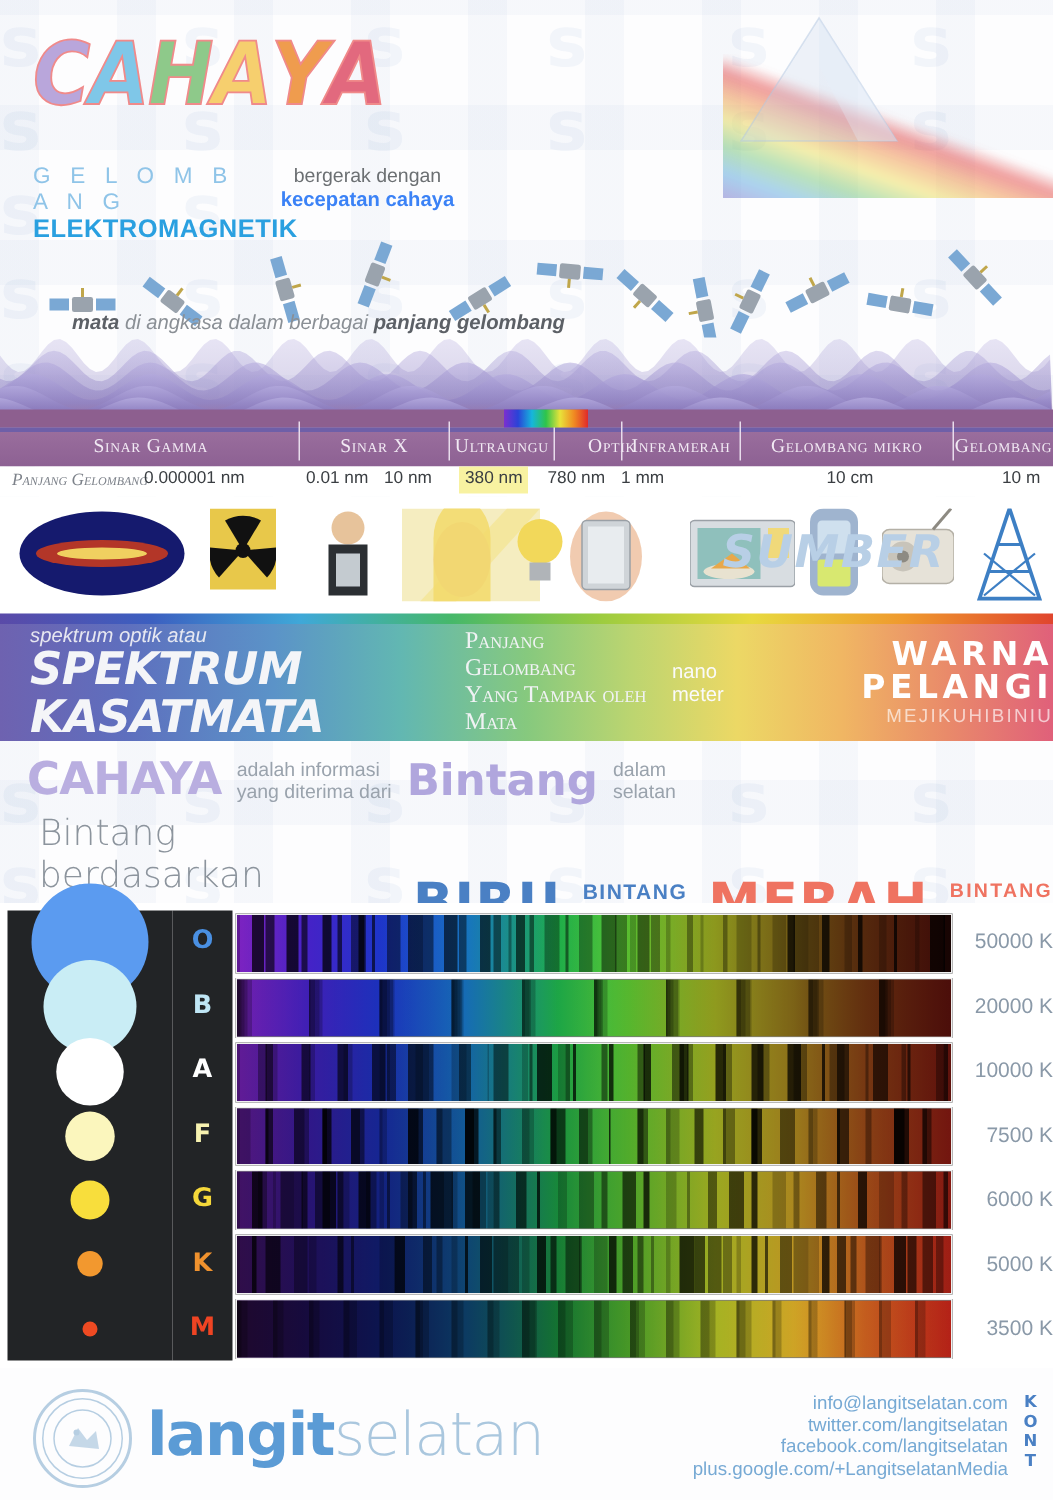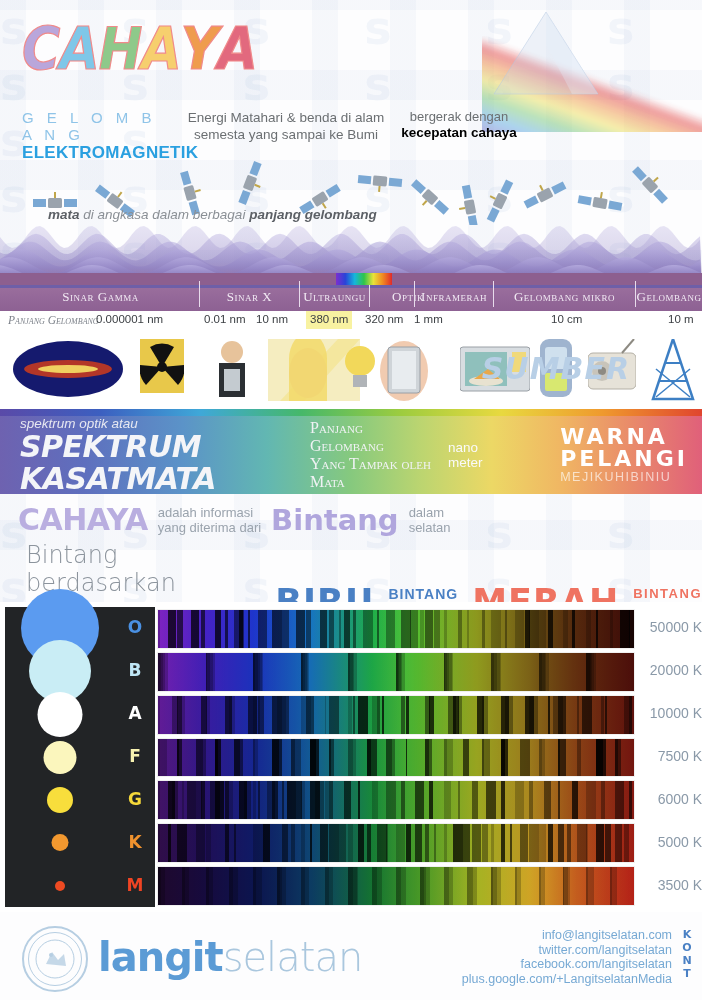--- a/index.html
+++ b/index.html
@@ -48,21 +48,21 @@
      letter-spacing:0px;padding-bottom:8px;}
 
   
   .intro{position:relative;z-index:3;display:flex;padding:4px 14px 0 22px;gap:14px;}
   .intro .col{font-family:"Liberation Sans",sans-serif;}
   .c1{width:150px;}
   .c1 .l1{color:#8fc4e8;font-size:15px;letter-spacing:4.5px;font-weight:400;}
   .c1 .l2{color:#2aa0e0;font-size:17px;font-weight:700;letter-spacing:.3px;}
   .c2{width:200px;color:#6b6f72;font-size:13.5px;line-height:17px;text-align:center;}
   .c3{width:118px;color:#6b6f72;font-size:13px;line-height:16px;text-align:center;}
-  .c3 b{font-size:13.5px;color:#000000;}
+  .c3 b{font-size:13.5px;color:#3b82f6;}
   .c4{width:180px;color:#7b8086;font-size:13px;line-height:16px;text-align:right;}
   .c4 b{color:#3d4145;}
 
   
   .midband{position:relative;z-index:2;height:120px;margin-top:2px;}
   .sats{position:absolute;top:-10px;left:0;width:702px;height:70px;}
   .satcaption{position:absolute;left:48px;top:42px;font-size:13.5px;color:#8a8f95;font-style:italic;}
   .satcaption b{color:#5c6066;font-style:italic;}
   .waves{position:absolute;bottom:0;left:0;width:702px;height:62px;}
 
@@ -95,21 +95,21 @@
      display:flex;align-items:center;}
   .kasat .blk1{padding-left:20px;width:290px;}
   .kasat .s1{font-size:13.5px;color:#f2f2f6;font-style:italic;opacity:.92;}
   .kasat .s2{font-family:"DejaVu Sans",sans-serif;font-weight:700;font-style:italic;font-size:30px;
      color:#f4f5f8;letter-spacing:-.5px;line-height:32px;}
   .kasat .blk2{font-family:"Liberation Serif",serif;font-variant:small-caps;color:#f0f2f4;
      font-size:16px;line-height:18px;width:130px;}
   .kasat .blk3{font-family:"DejaVu Sans",sans-serif;font-weight:700;font-style:italic;font-size:31px;
      color:#fbfbfc;margin-left:6px;}
   .kasat .blk4{font-size:13.5px;color:#fafafa;line-height:15px;margin-left:8px;width:46px;}
-  .kasat .blk5{margin-left:auto;padding-right:14px;}
+  .kasat .blk5{margin-left:auto;text-align:right;}
   .kasat .w1{font-family:"DejaVu Sans",sans-serif;font-weight:700;font-size:22px;color:#ffffff;
      letter-spacing:3px;line-height:22px;}
   .kasat .w2{font-size:12.5px;color:rgba(255,255,255,.65);letter-spacing:1.5px;}
 
   
   .textblock{position:relative;z-index:2;height:100px;padding:8px 0 0 0;}
   .tb-row{display:flex;align-items:center;}
   .bigpur{font-family:"DejaVu Sans",sans-serif;font-weight:700;font-size:30px;color:#b9aee0;letter-spacing:-.5px;}
   .bigpur2{font-family:"DejaVu Sans",sans-serif;font-weight:700;font-size:29px;color:#b0a6dd;}
   .smallgrey{font-size:13px;color:#9aa3ad;line-height:15px;}
@@ -171,21 +171,20 @@
     <div class="title-wrap">
       <div class="cahaya" id="cahayaTitle"><span style="color:#b9a6db">C</span><span style="color:#7fc7e8">A</span><span style="color:#8ec98a">H</span><span style="color:#f6cf6e">A</span><span style="color:#ef9c4e">Y</span><span style="color:#e2697e">A</span></div>
     </div>
   </div>
 
   <div class="intro">
     <div class="col c1">
       <div class="l1">G E L O M B A N G</div>
       <div class="l2">ELEKTROMAGNETIK</div>
     </div>
-    <div class="col c2">Energi Matahari &amp; benda di alam semesta yang sampai ke Bumi</div>
     <div class="col c3">
       <div>bergerak dengan</div>
       <b>kecepatan cahaya</b>
     </div>
   </div>
 
   <div class="midband">
     <svg class="sats" viewBox="0 0 702 70" id="satsSvg">
         <g transform="translate(55,48) rotate(0)">
           <rect x="-7" y="-5" width="14" height="10" rx="1.5" fill="#9aa3ad"></rect>
@@ -299,21 +298,21 @@
       <div class="optictab" style="left:336px;width:56px;"></div>
     </div>
 
   <div class="wlrow" id="wlRow">
     <div class="wllabel">Panjang Gelombang</div>
   <div class="hl380" style="left:306px;width:46px;"></div>
       <div class="wl" style="left:96px">0.000001 nm</div>
       <div class="wl" style="left:204px">0.01 nm</div>
       <div class="wl" style="left:256px">10 nm</div>
       <div class="wl" style="left:310px">380 nm</div>
-      <div class="wl" style="left:365px">320 nm</div>
+      <div class="wl" style="left:365px">780 nm</div>
       <div class="wl" style="left:414px">1 mm</div>
       <div class="wl" style="left:551px">10 cm</div>
       <div class="wl" style="left:668px">10 m</div>
     </div>
 
   <div class="srcrow" id="srcRow">
       <svg style="position:absolute;left:12px;top:8px;width:112px;height:62px" viewBox="0 0 112 62">
         <ellipse cx="56" cy="30" rx="55" ry="28" fill="#151a6e"></ellipse>
         <ellipse cx="56" cy="30" rx="44" ry="9" fill="#c43a20" opacity=".9"></ellipse>
         <ellipse cx="56" cy="30" rx="30" ry="4" fill="#f0d060"></ellipse>

